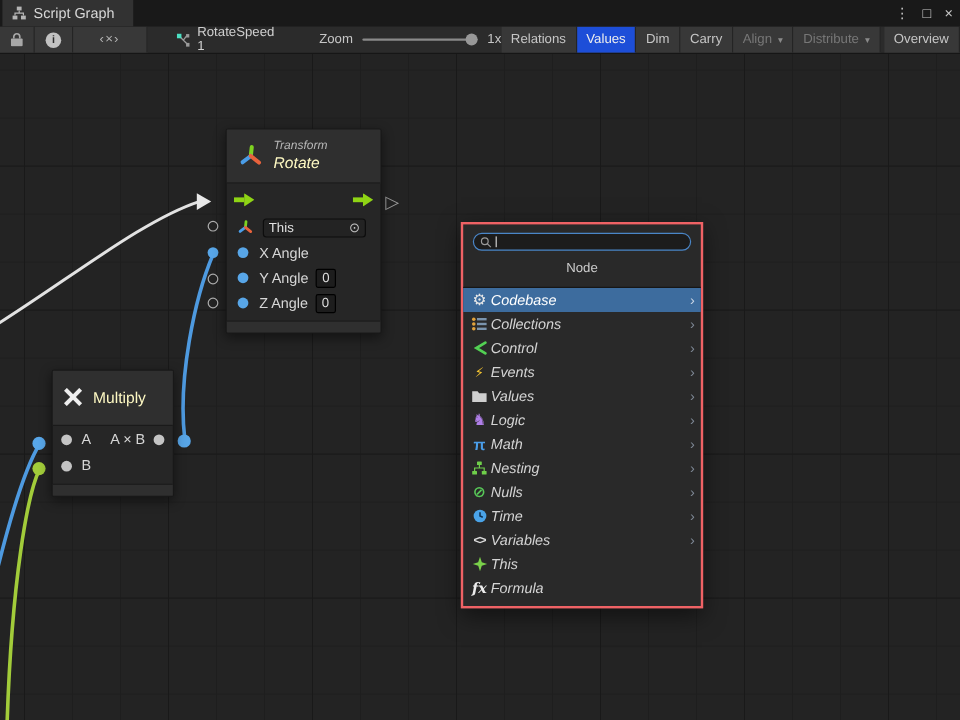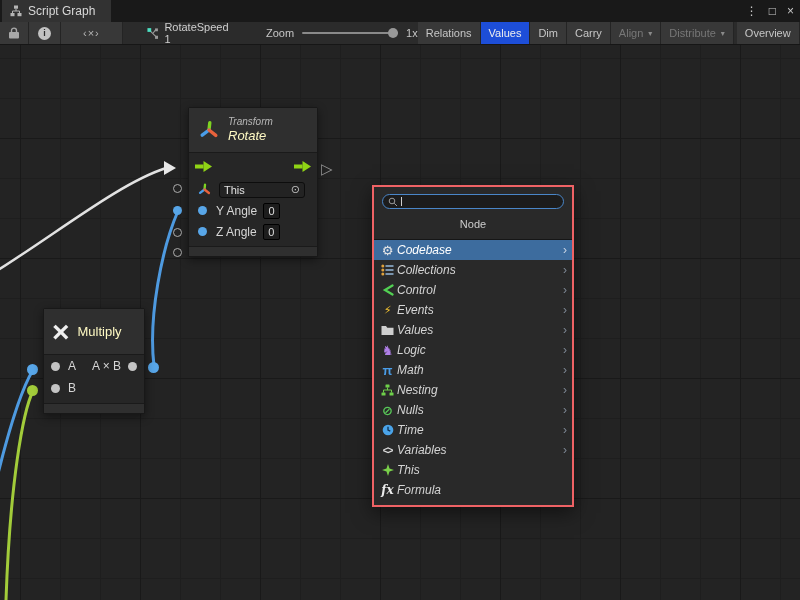--- a/index.html
+++ b/index.html
@@ -78,21 +78,21 @@
   
   .x-dot { position:absolute; z-index:2; border-radius:50%; }
   .x-dot.sm { width:9px; height:9px; }
   .x-dot.lg { width:11px; height:11px; }
   .x-dot.hollow { width:9px; height:9px; background:transparent; border:1.5px solid #aeaeae; }
   .flow-in-tri { position:absolute; z-index:2; width:0; height:0;
     border-left:12px solid #e8e8e8; border-top:7px solid transparent; border-bottom:7px solid transparent; }
   .flow-out-tri { position:absolute; z-index:2; color:#9a9a9a; font-size:15px; line-height:15px; }
 
   
-  #finder { position:absolute; left:372px; top:140px; width:202px; height:322px; z-index:5;
+  #finder { position:absolute; left:384px; top:140px; width:202px; height:322px; z-index:5;
     background:#292929; border:2px solid #ef6265; box-shadow:0 6px 18px rgba(0,0,0,.5); }
   .search-wrap { padding:7px 8px 0 8px; }
   .search-box { display:flex; align-items:center; height:15px; background:#1c1c1c;
     border:1px solid #4a86c8; border-radius:8px; padding:0 5px; gap:3px; }
   .search-caret { width:1px; height:9px; background:#d0d0d0; }
   .finder-header { height:30px; display:flex; align-items:center; justify-content:center;
     font-size:11px; color:#cccccc; }
   .finder-list { border-top:1px solid #161616; }
   .frow { height:20px; display:flex; align-items:center; padding:0 5px; font-size:12px; color:#d4d4d4; }
   .frow.selected { background:#3d6c9e; color:#fff; }
@@ -239,20 +239,24 @@
           <path d="M10 10 L16.8 15.4" stroke="#e8623c"></path>
         </g>
       </svg>
       <div class="this-field">
         <span class="fval">This</span>
         <span class="picker">⊙</span>
       </div>
     </div>
     <div class="prow">
       <span class="dot blue"></span>
+      <span class="lbl">X Angle</span>
+    </div>
+    <div class="prow">
+      <span class="dot blue"></span>
       <span class="lbl">Y Angle</span>
       <span class="valbox">0</span>
     </div>
     <div class="prow">
       <span class="dot blue"></span>
       <span class="lbl">Z Angle</span>
       <span class="valbox">0</span>
     </div>
     <div class="node-footer"></div>
   </div>

